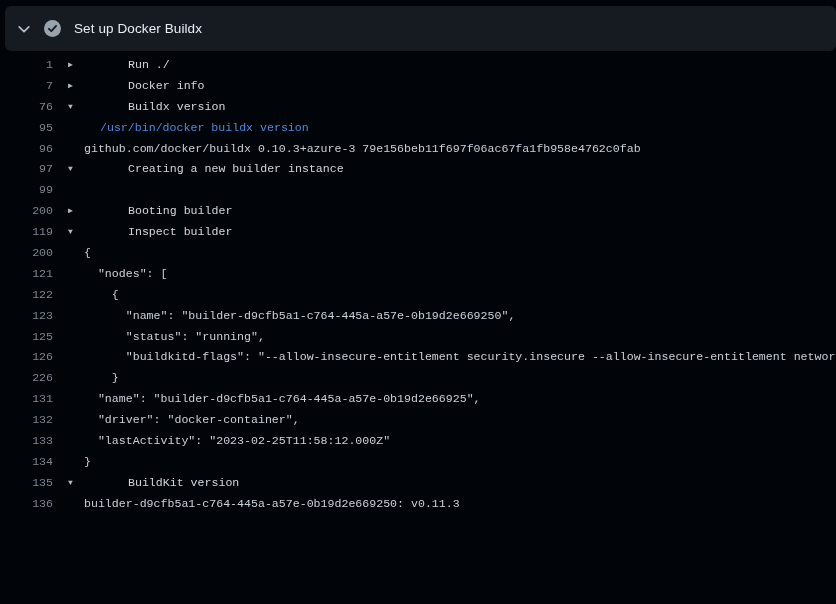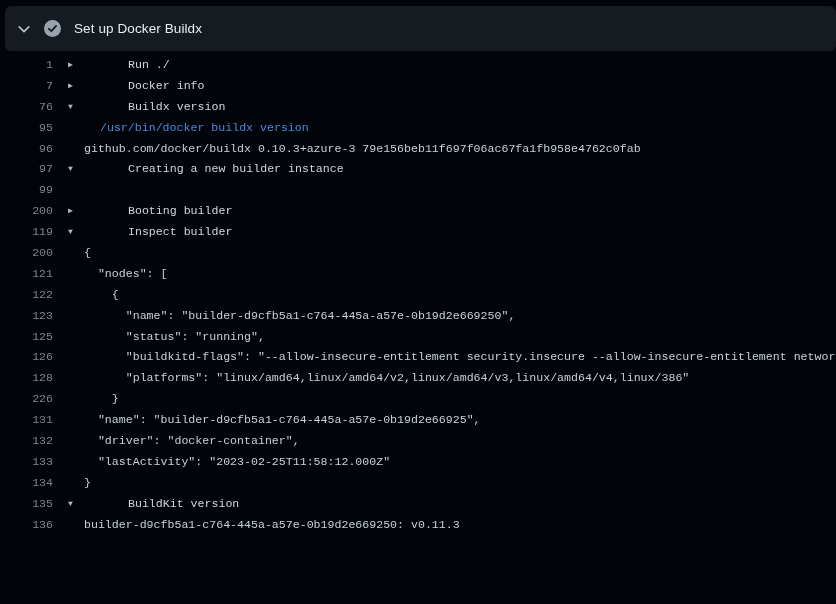--- a/index.html
+++ b/index.html
@@ -73,21 +73,20 @@
       <div class="row group-expanded"><span class="num">97</span><span class="arrow">▼</span><span class="txt">Creating a new builder instance</span></div>
       <div class="row output"><span class="num">99</span><span class="arrow empty"></span></div>
       <div class="row group-collapsed"><span class="num">200</span><span class="arrow">▶</span><span class="txt">Booting builder</span></div>
       <div class="row group-expanded"><span class="num">119</span><span class="arrow">▼</span><span class="txt">Inspect builder</span></div>
       <div class="row output"><span class="num">200</span><span class="arrow empty"></span><span class="txt">{</span></div>
       <div class="row output"><span class="num">121</span><span class="arrow empty"></span><span class="txt">  "nodes": [</span></div>
       <div class="row output"><span class="num">122</span><span class="arrow empty"></span><span class="txt">    {</span></div>
       <div class="row output"><span class="num">123</span><span class="arrow empty"></span><span class="txt">      "name": "builder-d9cfb5a1-c764-445a-a57e-0b19d2e669250",</span></div>
       <div class="row output"><span class="num">125</span><span class="arrow empty"></span><span class="txt">      "status": "running",</span></div>
       <div class="row output"><span class="num">126</span><span class="arrow empty"></span><span class="txt">      "buildkitd-flags": "--allow-insecure-entitlement security.insecure --allow-insecure-entitlement networ</span></div>
-      <div class="row output"><span class="num">128</span><span class="arrow empty"></span><span class="txt">      "platforms": "linux/amd64,linux/amd64/v2,linux/amd64/v3,linux/amd64/v4,linux/386"</span></div>
       <div class="row output"><span class="num">226</span><span class="arrow empty"></span><span class="txt">    }</span></div>
       <div class="row output"><span class="num">131</span><span class="arrow empty"></span><span class="txt">  "name": "builder-d9cfb5a1-c764-445a-a57e-0b19d2e66925",</span></div>
       <div class="row output"><span class="num">132</span><span class="arrow empty"></span><span class="txt">  "driver": "docker-container",</span></div>
       <div class="row output"><span class="num">133</span><span class="arrow empty"></span><span class="txt">  "lastActivity": "2023-02-25T11:58:12.000Z"</span></div>
       <div class="row output"><span class="num">134</span><span class="arrow empty"></span><span class="txt">}</span></div>
       <div class="row group-expanded"><span class="num">135</span><span class="arrow">▼</span><span class="txt">BuildKit version</span></div>
       <div class="row output"><span class="num">136</span><span class="arrow empty"></span><span class="txt">builder-d9cfb5a1-c764-445a-a57e-0b19d2e669250: v0.11.3</span></div>
     </div>
 </div>
 

